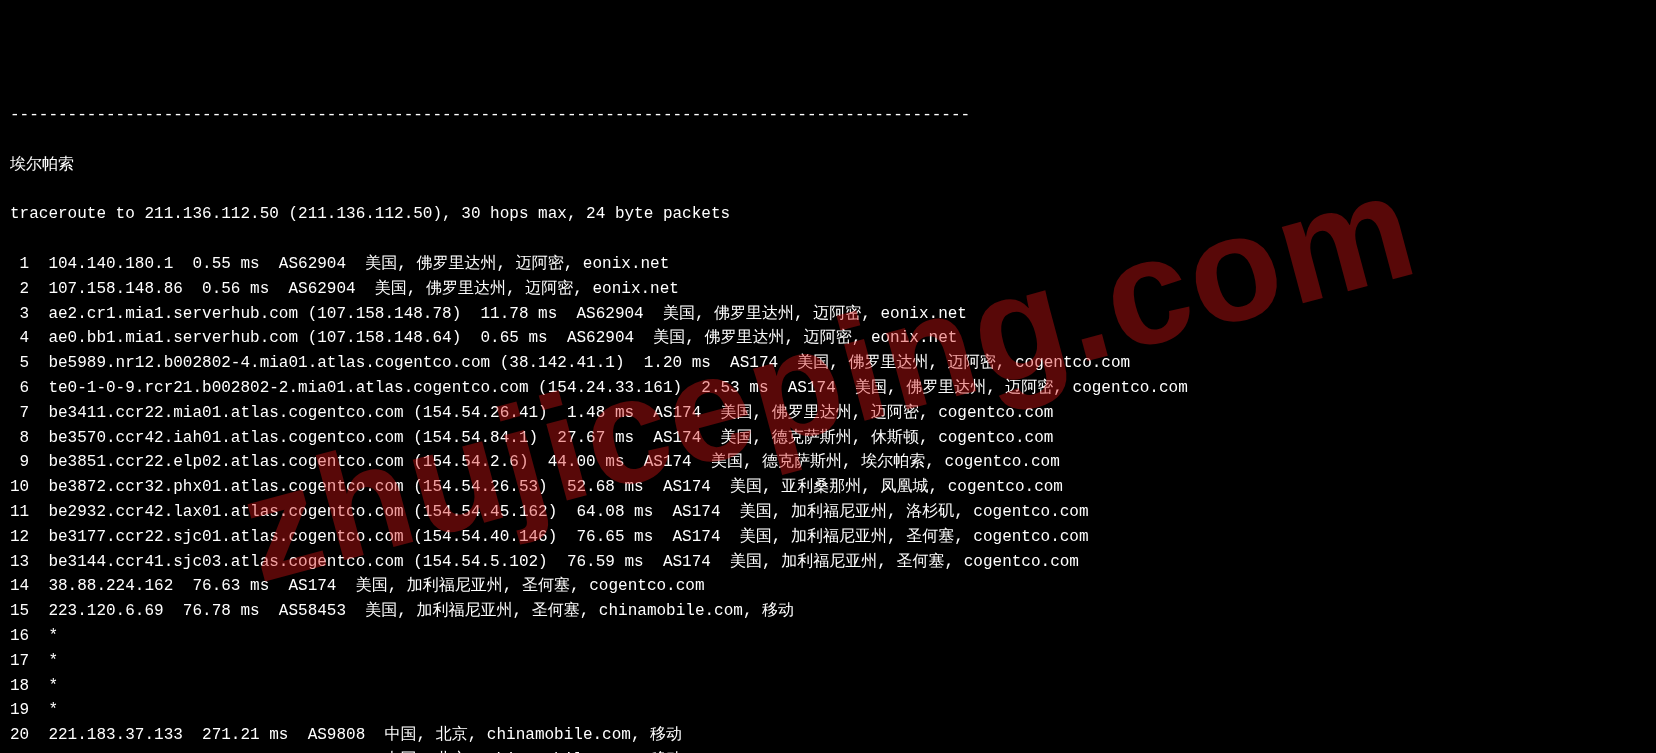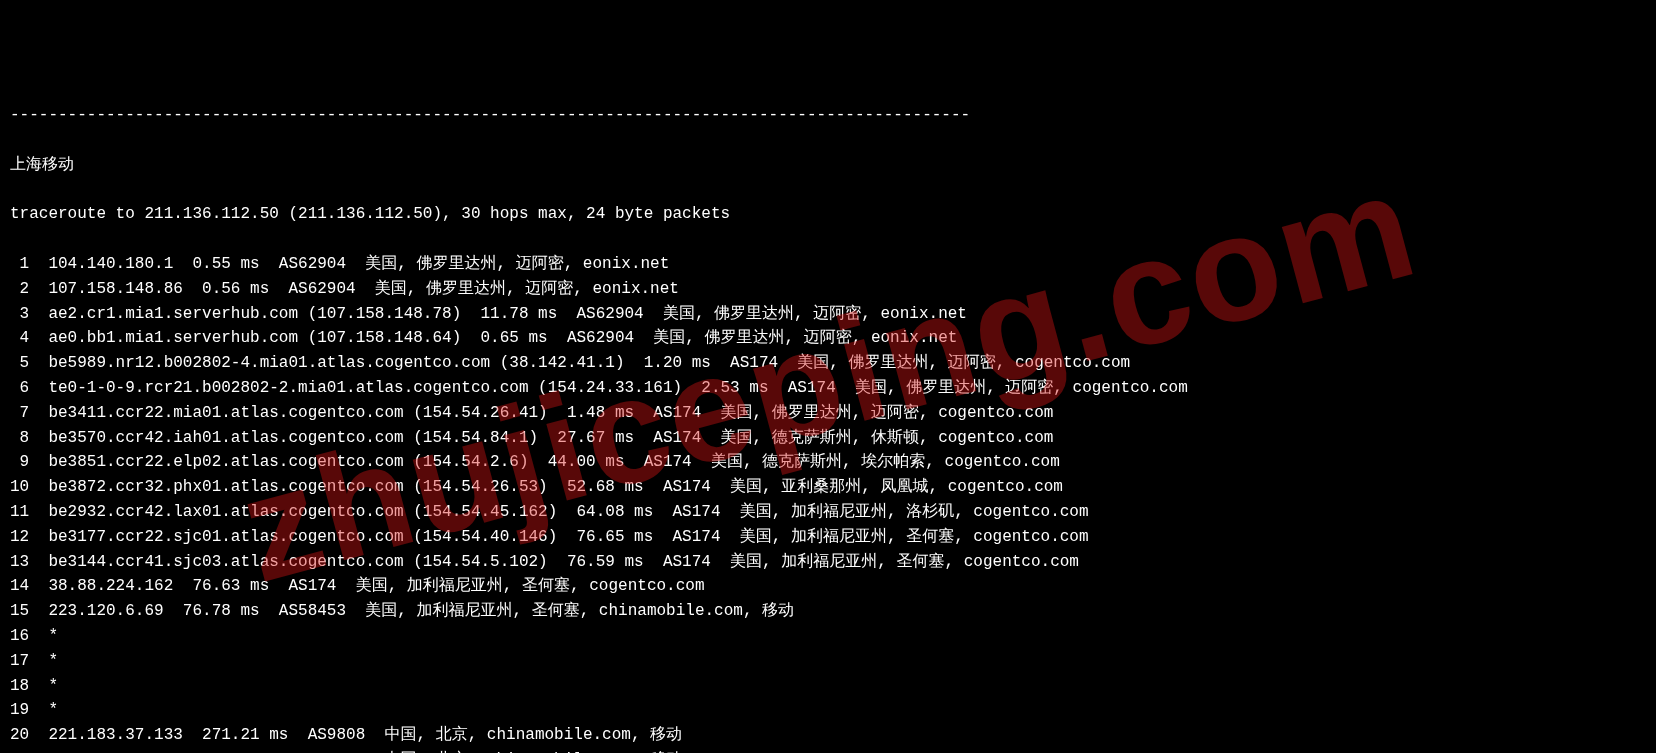--- a/index.html
+++ b/index.html
@@ -32,19 +32,19 @@
       white-space: nowrap;
       letter-spacing: 2px;
     }
   </style>
 </head>
 <body>
 
 
 
 <div class="line dashed">----------------------------------------------------------------------------------------------------</div>
-<div class="line">上海移动</div>
+<div class="line">埃尔帕索</div>
 <div class="line">traceroute to 211.136.112.50 (211.136.112.50), 30 hops max, 24 byte packets</div>
 <div id="hops-container"><div class="line"> 1  104.140.180.1  0.55 ms  AS62904  美国, 佛罗里达州, 迈阿密, eonix.net</div><div class="line"> 2  107.158.148.86  0.56 ms  AS62904  美国, 佛罗里达州, 迈阿密, eonix.net</div><div class="line"> 3  ae2.cr1.mia1.serverhub.com (107.158.148.78)  11.78 ms  AS62904  美国, 佛罗里达州, 迈阿密, eonix.net</div><div class="line"> 4  ae0.bb1.mia1.serverhub.com (107.158.148.64)  0.65 ms  AS62904  美国, 佛罗里达州, 迈阿密, eonix.net</div><div class="line"> 5  be5989.nr12.b002802-4.mia01.atlas.cogentco.com (38.142.41.1)  1.20 ms  AS174  美国, 佛罗里达州, 迈阿密, cogentco.com</div><div class="line"> 6  te0-1-0-9.rcr21.b002802-2.mia01.atlas.cogentco.com (154.24.33.161)  2.53 ms  AS174  美国, 佛罗里达州, 迈阿密, cogentco.com</div><div class="line"> 7  be3411.ccr22.mia01.atlas.cogentco.com (154.54.26.41)  1.48 ms  AS174  美国, 佛罗里达州, 迈阿密, cogentco.com</div><div class="line"> 8  be3570.ccr42.iah01.atlas.cogentco.com (154.54.84.1)  27.67 ms  AS174  美国, 德克萨斯州, 休斯顿, cogentco.com</div><div class="line"> 9  be3851.ccr22.elp02.atlas.cogentco.com (154.54.2.6)  44.00 ms  AS174  美国, 德克萨斯州, 埃尔帕索, cogentco.com</div><div class="line">10  be3872.ccr32.phx01.atlas.cogentco.com (154.54.26.53)  52.68 ms  AS174  美国, 亚利桑那州, 凤凰城, cogentco.com</div><div class="line">11  be2932.ccr42.lax01.atlas.cogentco.com (154.54.45.162)  64.08 ms  AS174  美国, 加利福尼亚州, 洛杉矶, cogentco.com</div><div class="line">12  be3177.ccr22.sjc01.atlas.cogentco.com (154.54.40.146)  76.65 ms  AS174  美国, 加利福尼亚州, 圣何塞, cogentco.com</div><div class="line">13  be3144.ccr41.sjc03.atlas.cogentco.com (154.54.5.102)  76.59 ms  AS174  美国, 加利福尼亚州, 圣何塞, cogentco.com</div><div class="line">14  38.88.224.162  76.63 ms  AS174  美国, 加利福尼亚州, 圣何塞, cogentco.com</div><div class="line">15  223.120.6.69  76.78 ms  AS58453  美国, 加利福尼亚州, 圣何塞, chinamobile.com, 移动</div><div class="line">16  *</div><div class="line">17  *</div><div class="line">18  *</div><div class="line">19  *</div><div class="line">20  221.183.37.133  271.21 ms  AS9808  中国, 北京, chinamobile.com, 移动</div><div class="line">21  221.183.46.174  272.72 ms  AS9808  中国, 北京, chinamobile.com, 移动</div></div>
 <div class="watermark">zhujiceping.com</div>
 
 
 
 
 </body></html>

